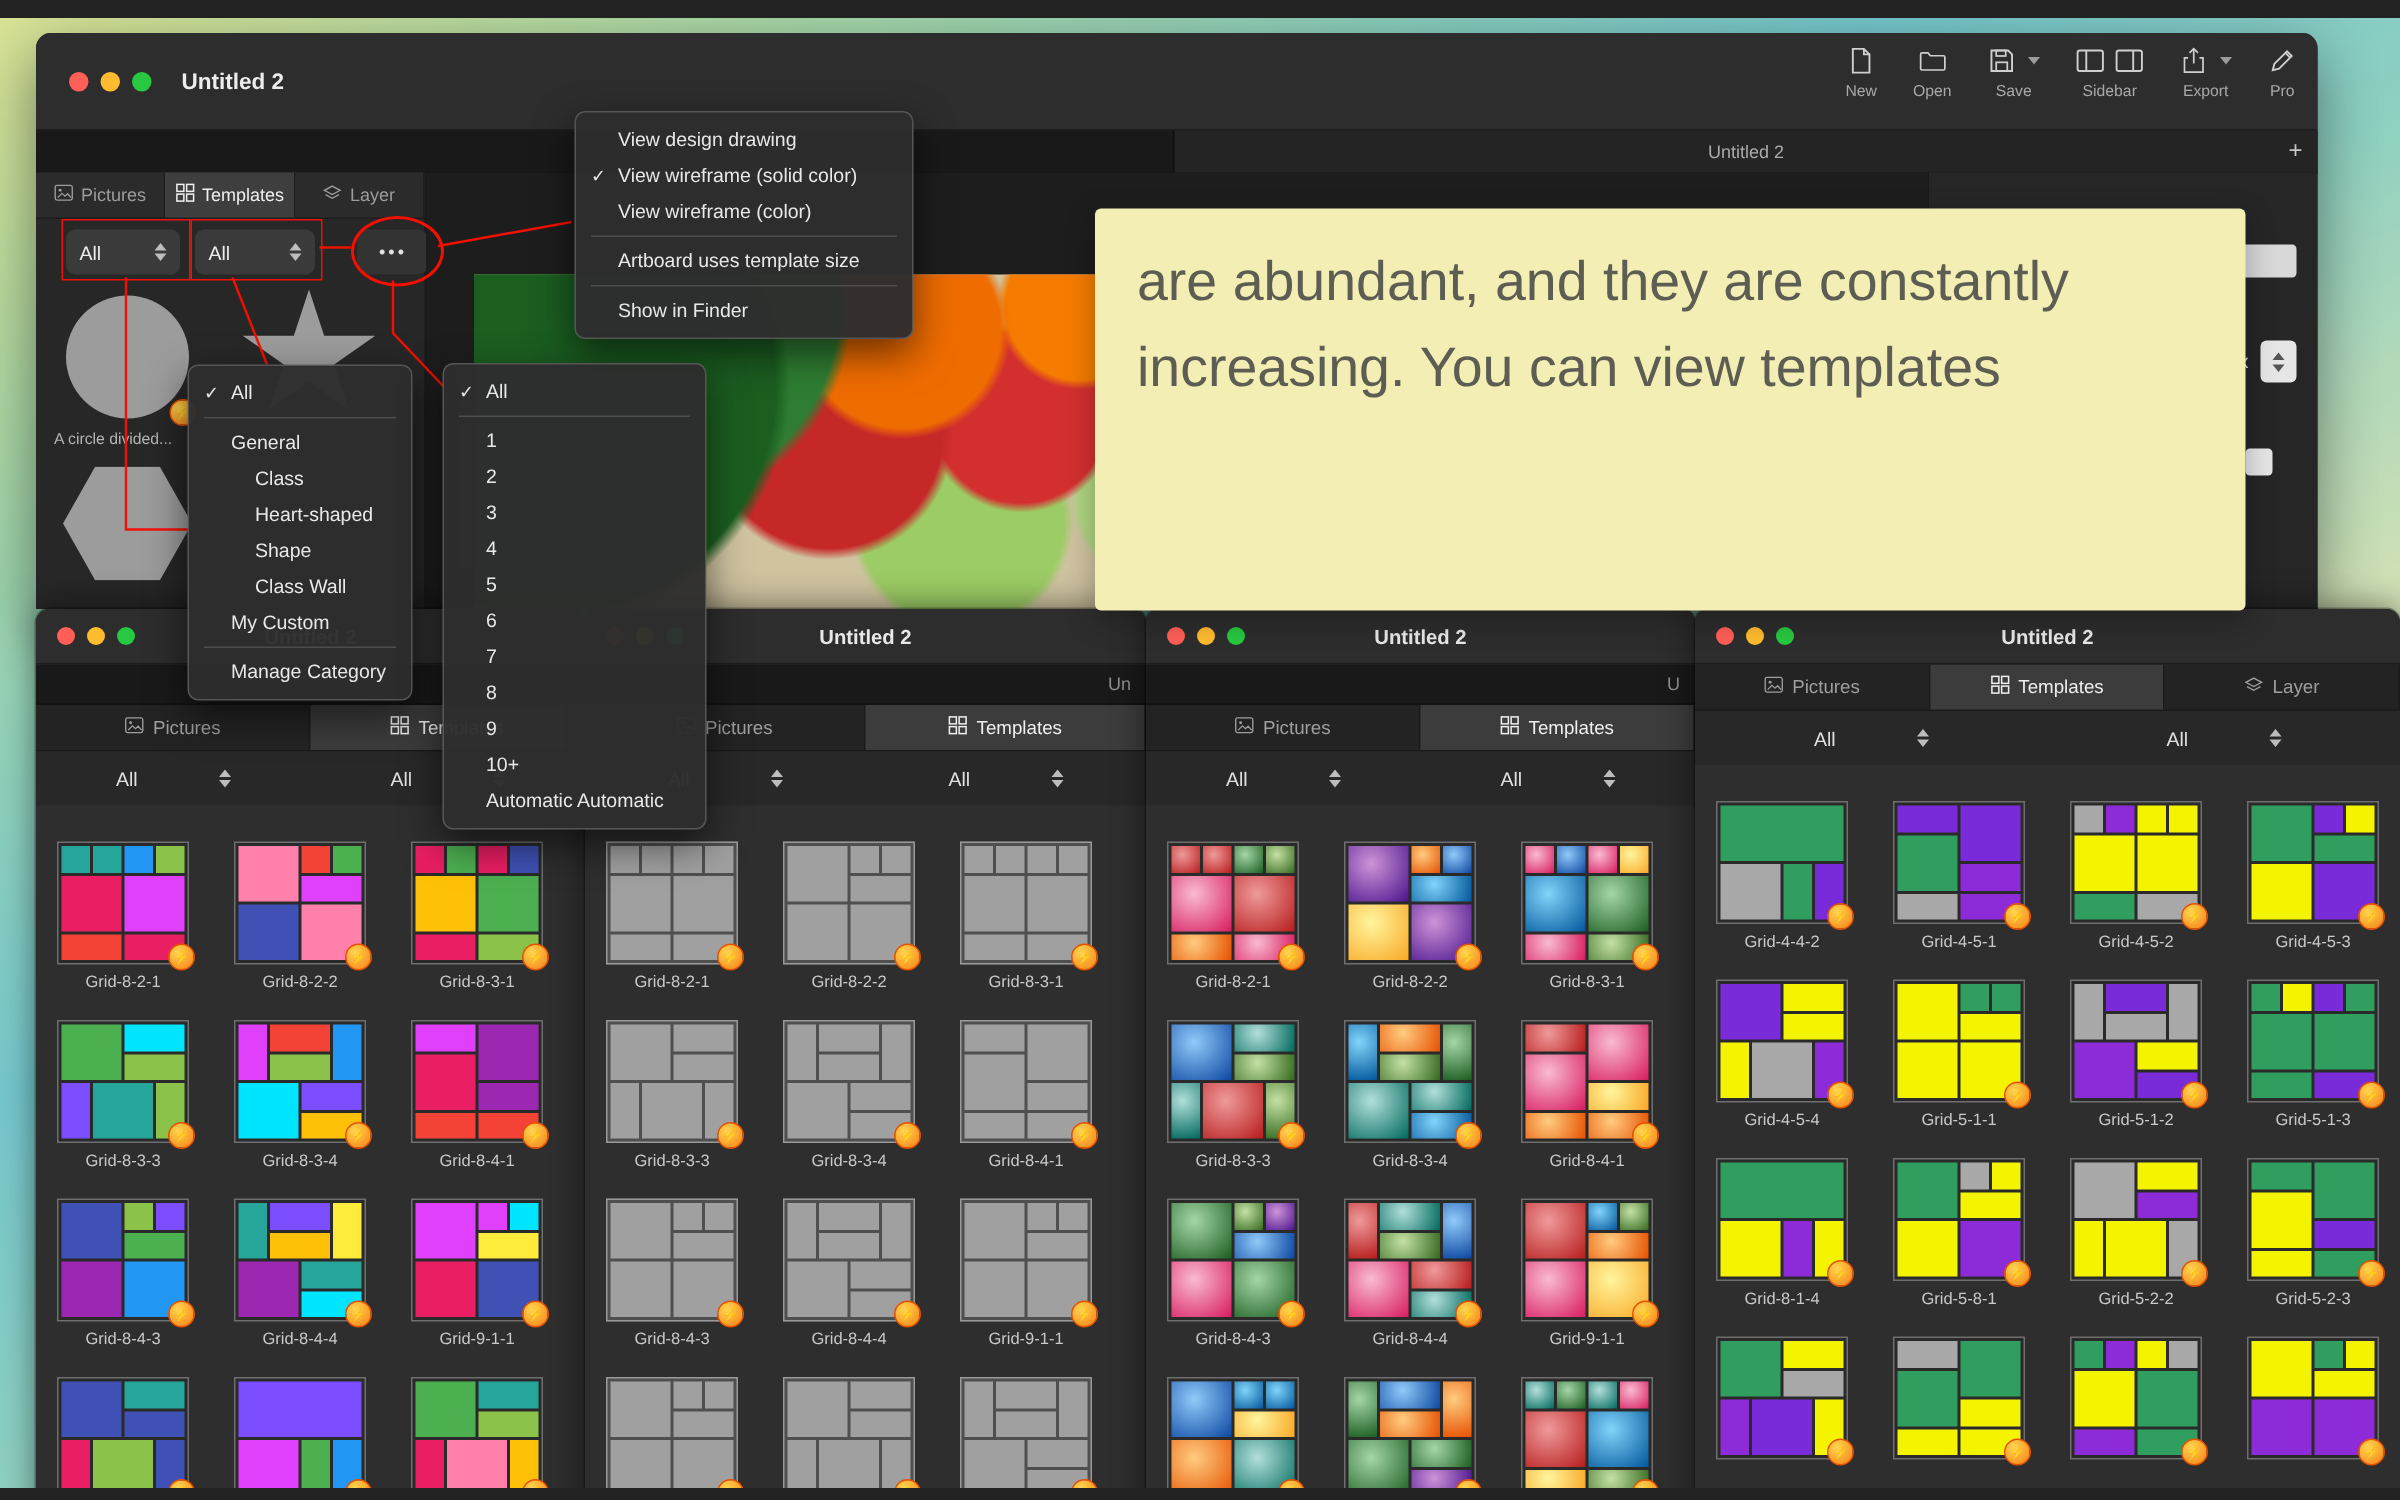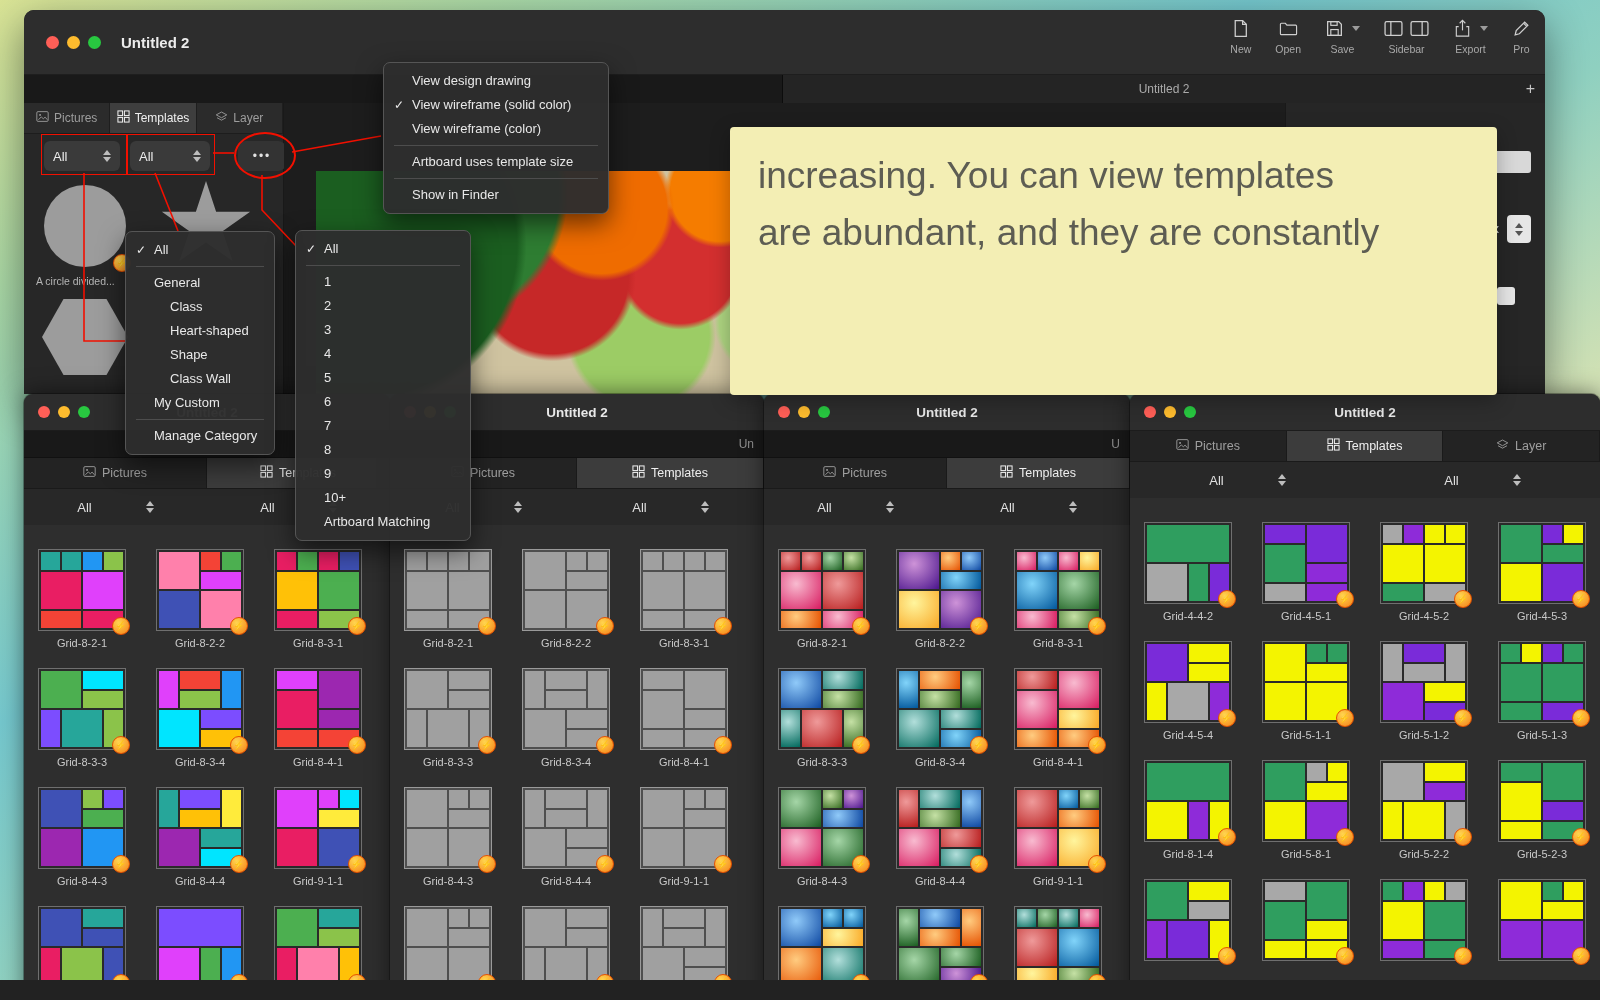--- a/index.html
+++ b/index.html
@@ -1,18 +1,18 @@
 <!DOCTYPE html>
 <html><head>
 <meta charset="utf-8">
 <style>
   html,body{margin:0;padding:0;background:#222;}
   .screen{position:relative;width:1600px;height:980px;overflow:hidden;
     font-family:"Liberation Sans",sans-serif;
-    background:linear-gradient(150deg,#d9e395 0%,#aad8a6 15%,#74c6cc 38%,#8fd0c0 52%,#cfe0b4 68%,#ecdfc2 82%,#e9d4b4 100%);}
+    background:linear-gradient(150deg,#d9e395 0%,#aad8a6 15%,#74c6cc 38%,#8fd0c0 52%,#cfe0b4 68%,#ecdfc2 82%,#e9d4b4 100%);margin-top:12px;}
   
   .main-window{position:absolute;left:24px;top:10px;width:1521px;height:384px;background:#262626;
     border-radius:10px 10px 0 0;box-shadow:0 14px 40px rgba(0,0,0,.45);z-index:1;}
   .m-titlebar{height:64px;background:#2d2d2d;border-radius:10px 10px 0 0;position:relative;
     display:flex;align-items:center;border-bottom:1px solid #1e1e1e;}
   .traffic{display:flex;gap:8px;margin-left:22px;}
   .tl{width:13px;height:13px;border-radius:50%;display:inline-block;}
   .tl0{background:#ff5f57;}.tl1{background:#febc2e;}.tl2{background:#28c840;}
   .m-title{margin-left:20px;font-size:15px;font-weight:bold;color:#ececec;}
   .toolbar{position:absolute;right:14px;top:8px;display:flex;gap:24px;}
@@ -312,26 +312,26 @@
       <div class="menu-item"><span>1</span></div>
       <div class="menu-item"><span>2</span></div>
       <div class="menu-item"><span>3</span></div>
       <div class="menu-item"><span>4</span></div>
       <div class="menu-item"><span>5</span></div>
       <div class="menu-item"><span>6</span></div>
       <div class="menu-item"><span>7</span></div>
       <div class="menu-item"><span>8</span></div>
       <div class="menu-item"><span>9</span></div>
       <div class="menu-item"><span>10+</span></div>
-      <div class="menu-item"><span>Artboard Matching</span></div>
+      <div class="menu-item"><span>Automatic Automatic</span></div>
     </div>
 
   <div class="tooltip">
+    <div>are abundant, and they are constantly</div>
     <div>increasing. You can view templates</div>
-    <div>are abundant, and they are constantly</div>
   </div>
 
   <div id="bottom-windows">
       <div class="bwin" style="left: 24px; width: 366px;">
         <div class="b-titlebar">
           <div class="traffic">
             <span class="tl tl0"></span>
             <span class="tl tl1"></span>
             <span class="tl tl2"></span>
           </div>

